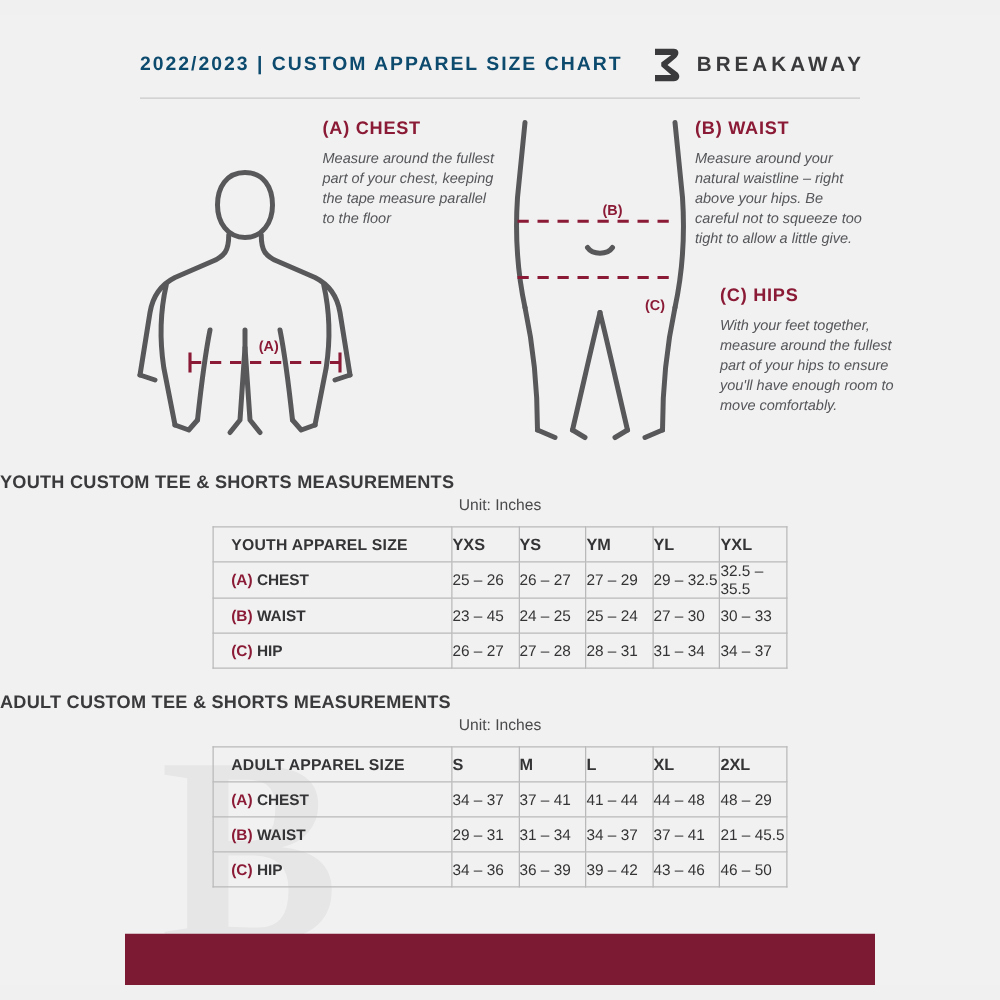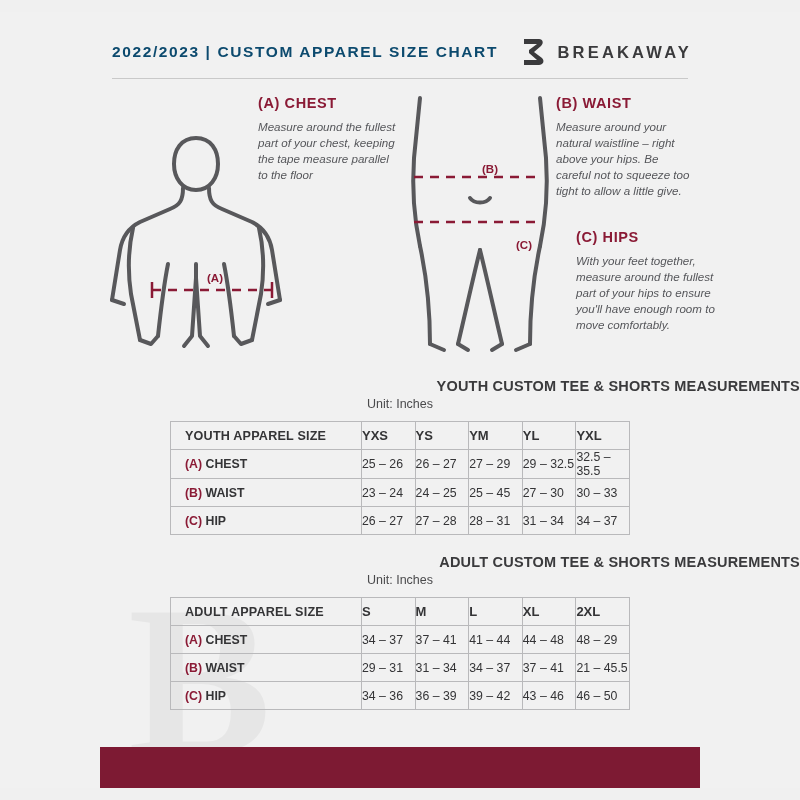--- a/index.html
+++ b/index.html
@@ -128,26 +128,25 @@
   #tag-a { left: 207px; top: 194px; }
   #tag-b { left: 482px; top: 85px; }
   #tag-c { left: 516px; top: 161px; }
 
   
   .table-block { position: absolute; left: 0; width: 800px; }
   #youth-block { top: 366px; }
   #adult-block { top: 542px; }
 
   .tbl-title {
-    text-align: right;
+    text-align: left;
     font-size: 14.5px;
     font-weight: bold;
     color: #3a3a3c;
     letter-spacing: 0.2px;
-    padding-left: 32px;
   }
   .tbl-unit {
     text-align: center;
     font-size: 12.5px;
     color: #4a4a4c;
     margin-top: 3px;
   }
   table {
     border-collapse: collapse;
     margin: 10px auto 0 auto;
@@ -286,23 +285,23 @@
         <tr>
           <td class="row-head"><span class="lbl">(A)</span> <span>CHEST</span></td>
           <td>25 – 26</td>
           <td>26 – 27</td>
           <td>27 – 29</td>
           <td>29 – 32.5</td>
           <td>32.5 – 35.5</td>
         </tr>
         <tr>
           <td class="row-head"><span class="lbl">(B)</span> <span>WAIST</span></td>
-          <td>23 – 24</td>
+          <td>23 – 45</td>
           <td>24 – 25</td>
-          <td>25 – 45</td>
+          <td>25 – 24</td>
           <td>27 – 30</td>
           <td>30 – 33</td>
         </tr>
         <tr>
           <td class="row-head"><span class="lbl">(C)</span> <span>HIP</span></td>
           <td>26 – 27</td>
           <td>27 – 28</td>
           <td>28 – 31</td>
           <td>31 – 34</td>
           <td>34 – 37</td>

